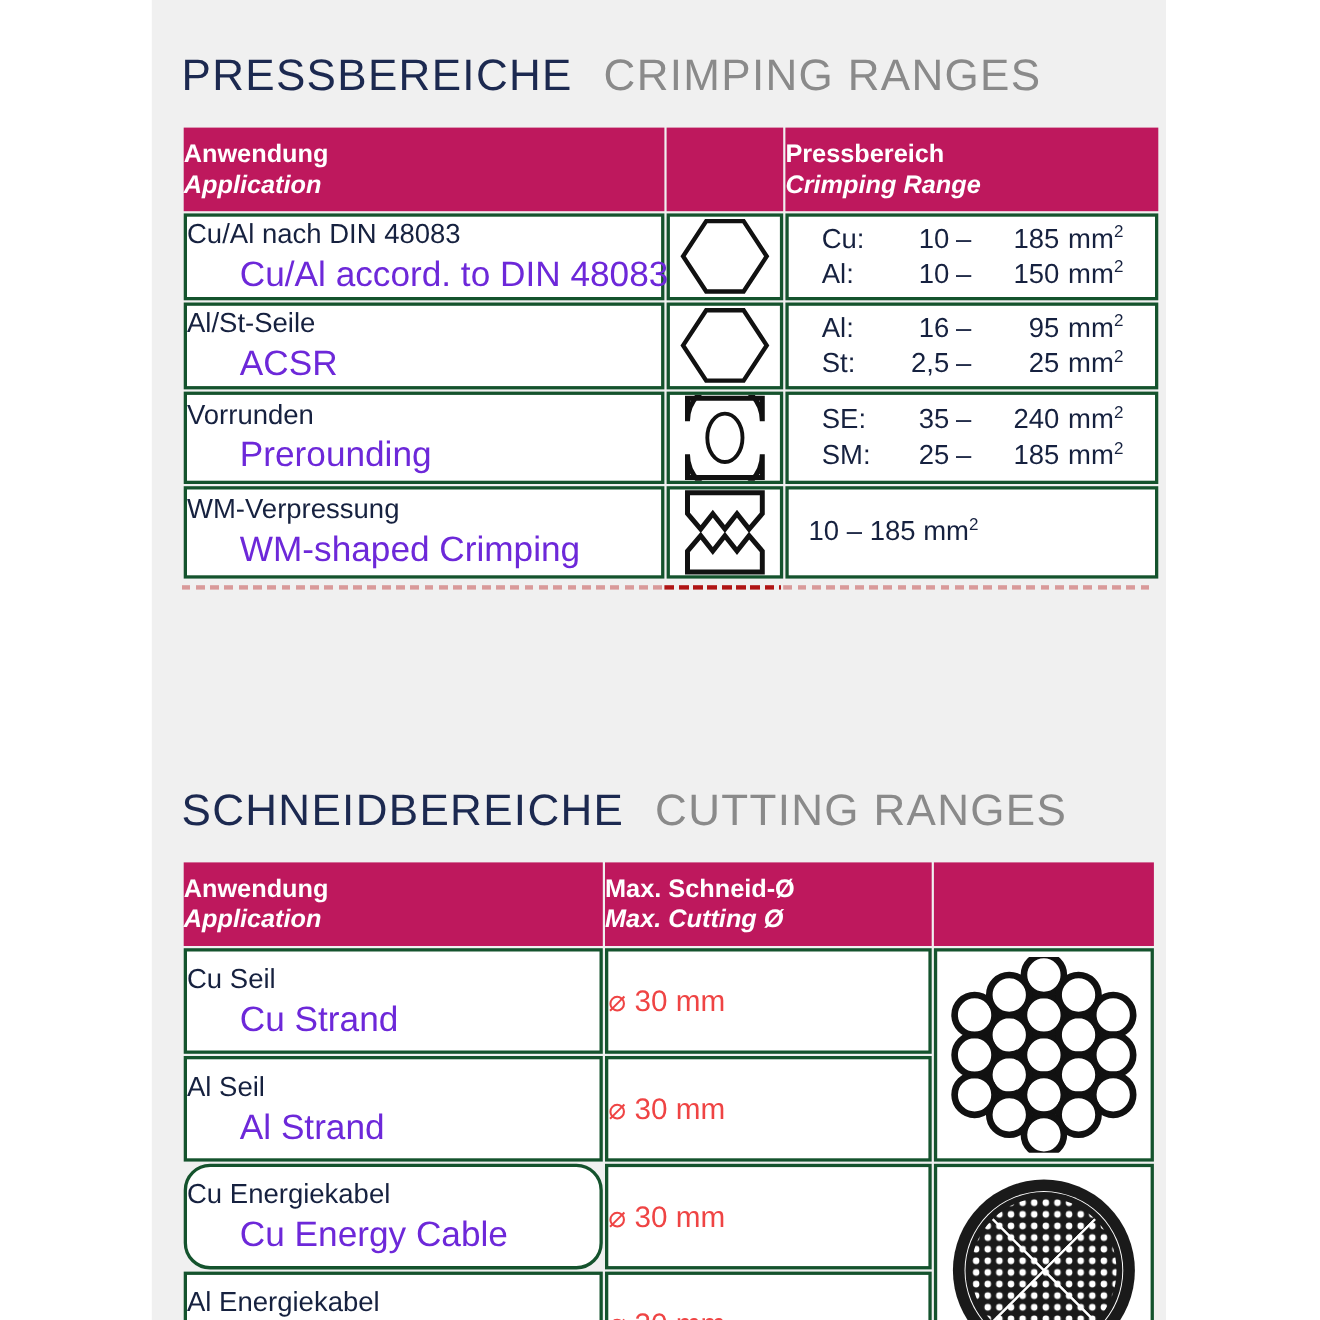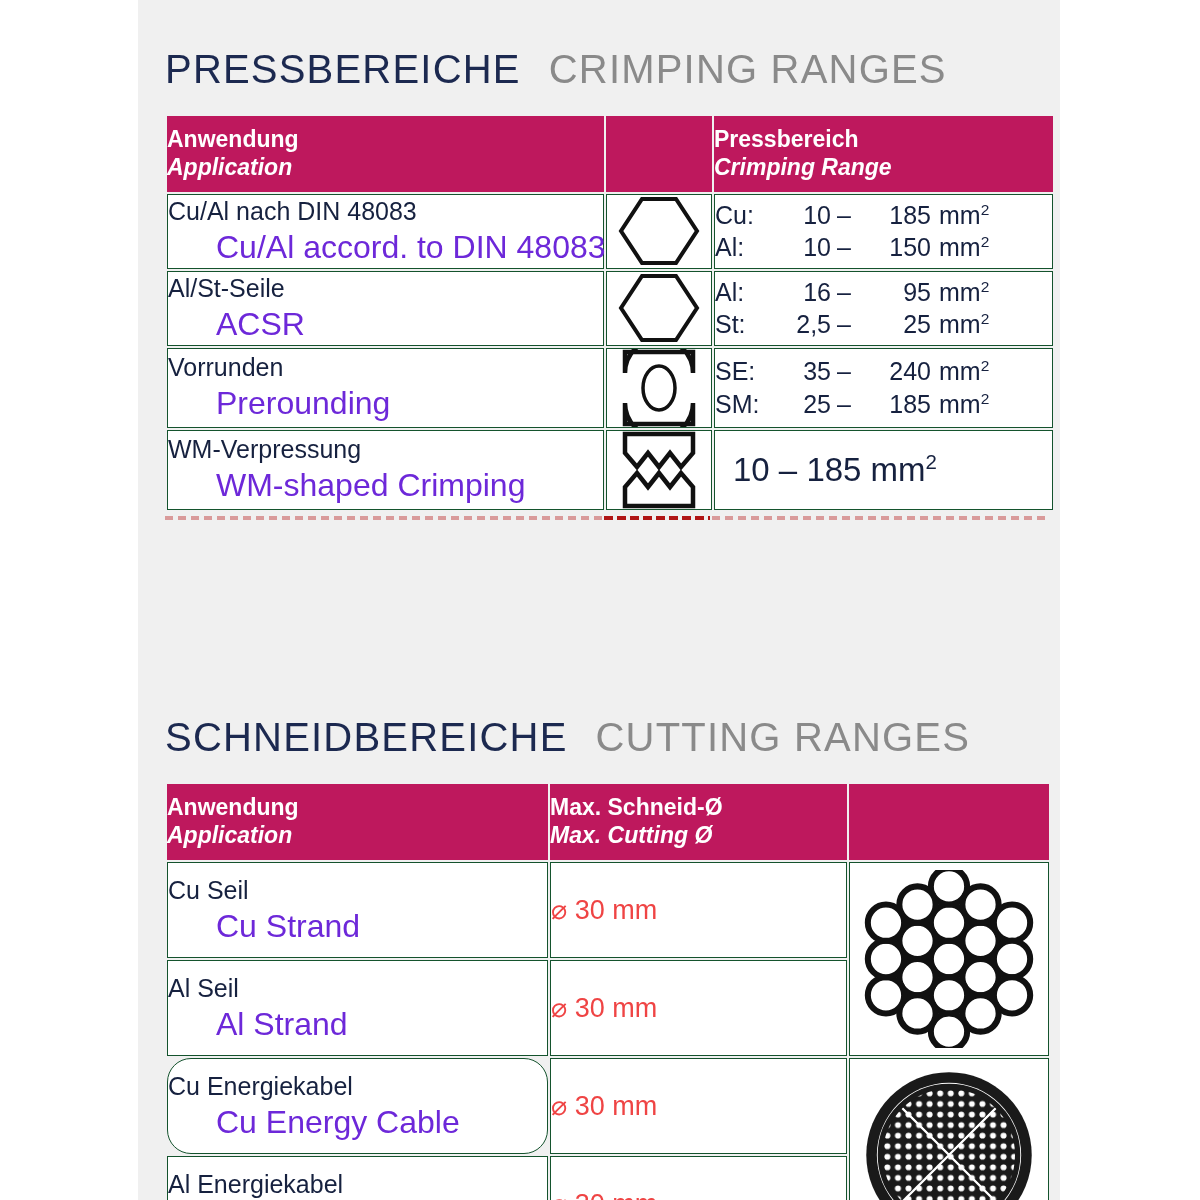--- a/index.html
+++ b/index.html
@@ -66,21 +66,21 @@
   }
   .hdr-en {
     font-size: 23px;
     font-style: italic;
     font-weight: bold;
     line-height: 1.2;
     display: block;
   }
   tbody td {
     background: #ffffff;
-    border: 1px solid #14532d;
+    border: 3px solid #14532d;
   }
   td.app {
     padding: 10px 0 10px 18px;
   }
   .app-de {
     display: block;
     color: #16213f;
     font-size: 25px;
     line-height: 1.28;
     white-space: nowrap;
@@ -106,30 +106,31 @@
   td.range {
     padding: 8px 0 8px 16px;
     color: #16213f;
     font-size: 25px;
     white-space: nowrap;
   }
   .range-line {
     display: block;
     line-height: 1.3;
     font-variant-numeric: tabular-nums;
+    padding-left: 30px;
   }
   .r-lbl  { display: inline-block; width: 54px; }
   .r-min  { display: inline-block; width: 62px; text-align: right; }
   .r-dash { display: inline-block; width: 26px; text-align: center; }
   .r-max  { display: inline-block; width: 74px; text-align: right; }
   .r-unit { display: inline-block; padding-left: 8px; }
   sup { font-size: 0.62em; vertical-align: super; }
   .range.single {
     padding-left: 18px;
-    font-size: 33px;
+    font-size: 25px;
   }
 
   
   .dashline {
     position: relative;
     width: 884px;
     height: 6px;
     margin-top: 4px;
   }
   .dashline .seg {

